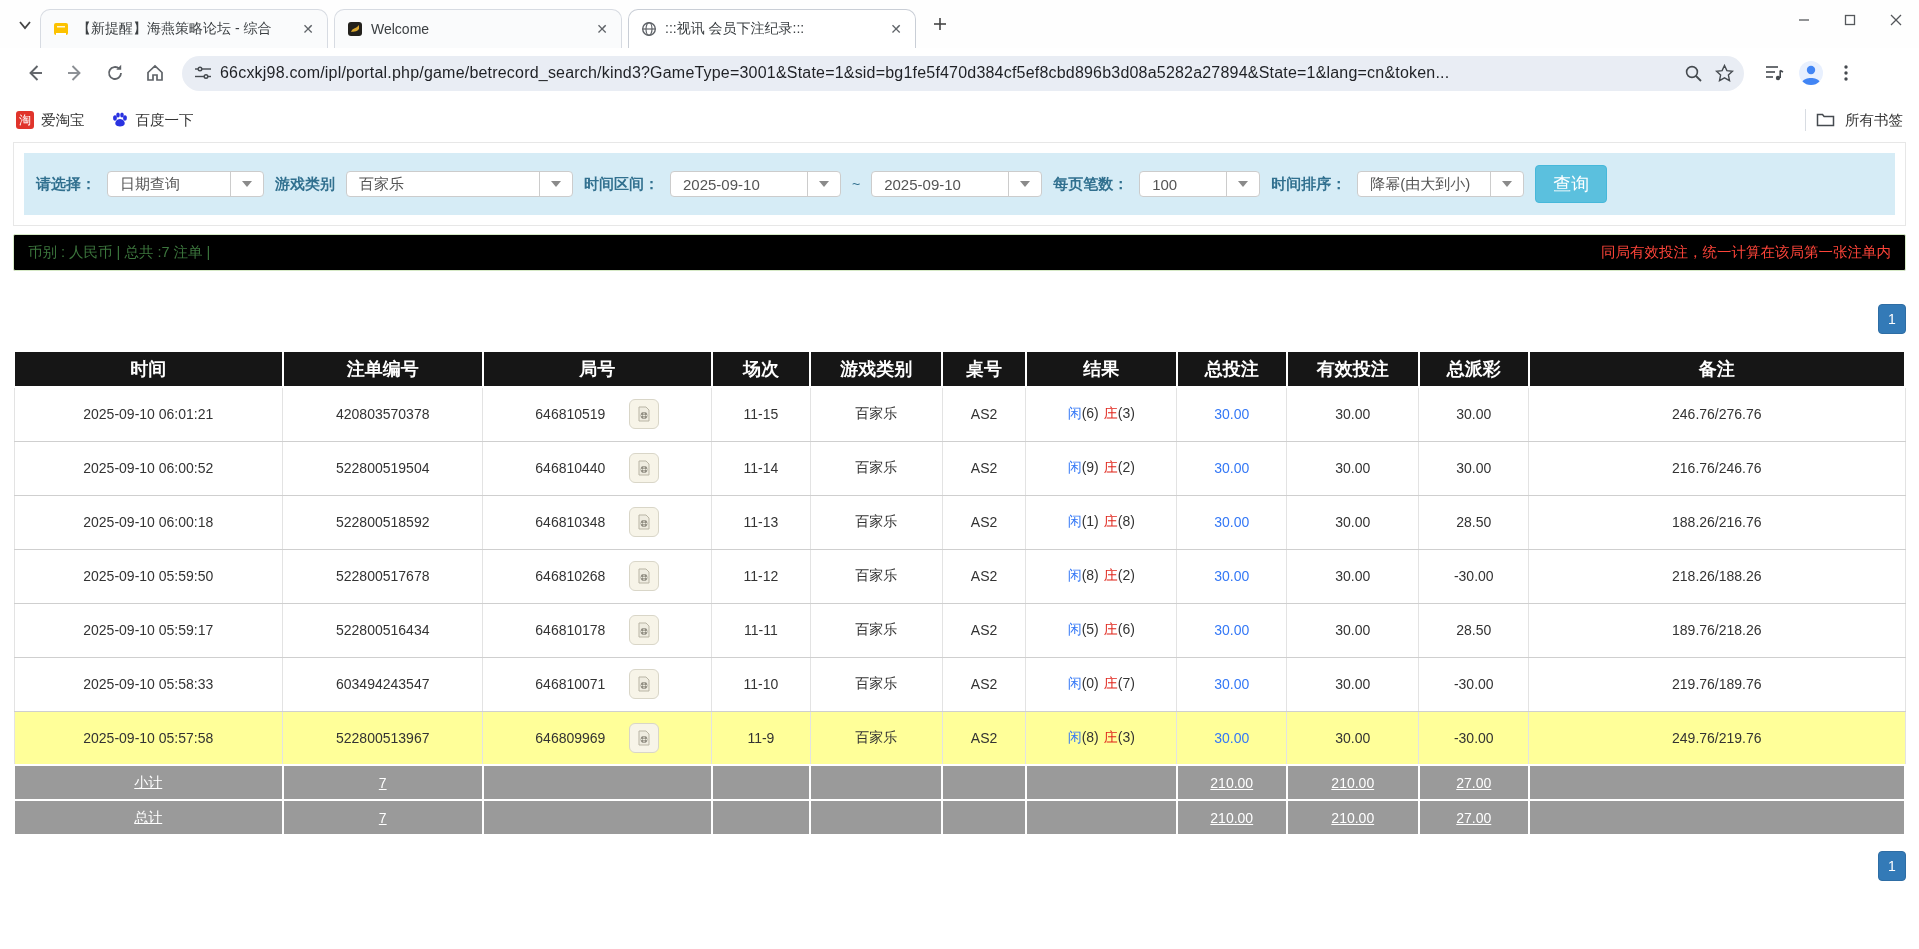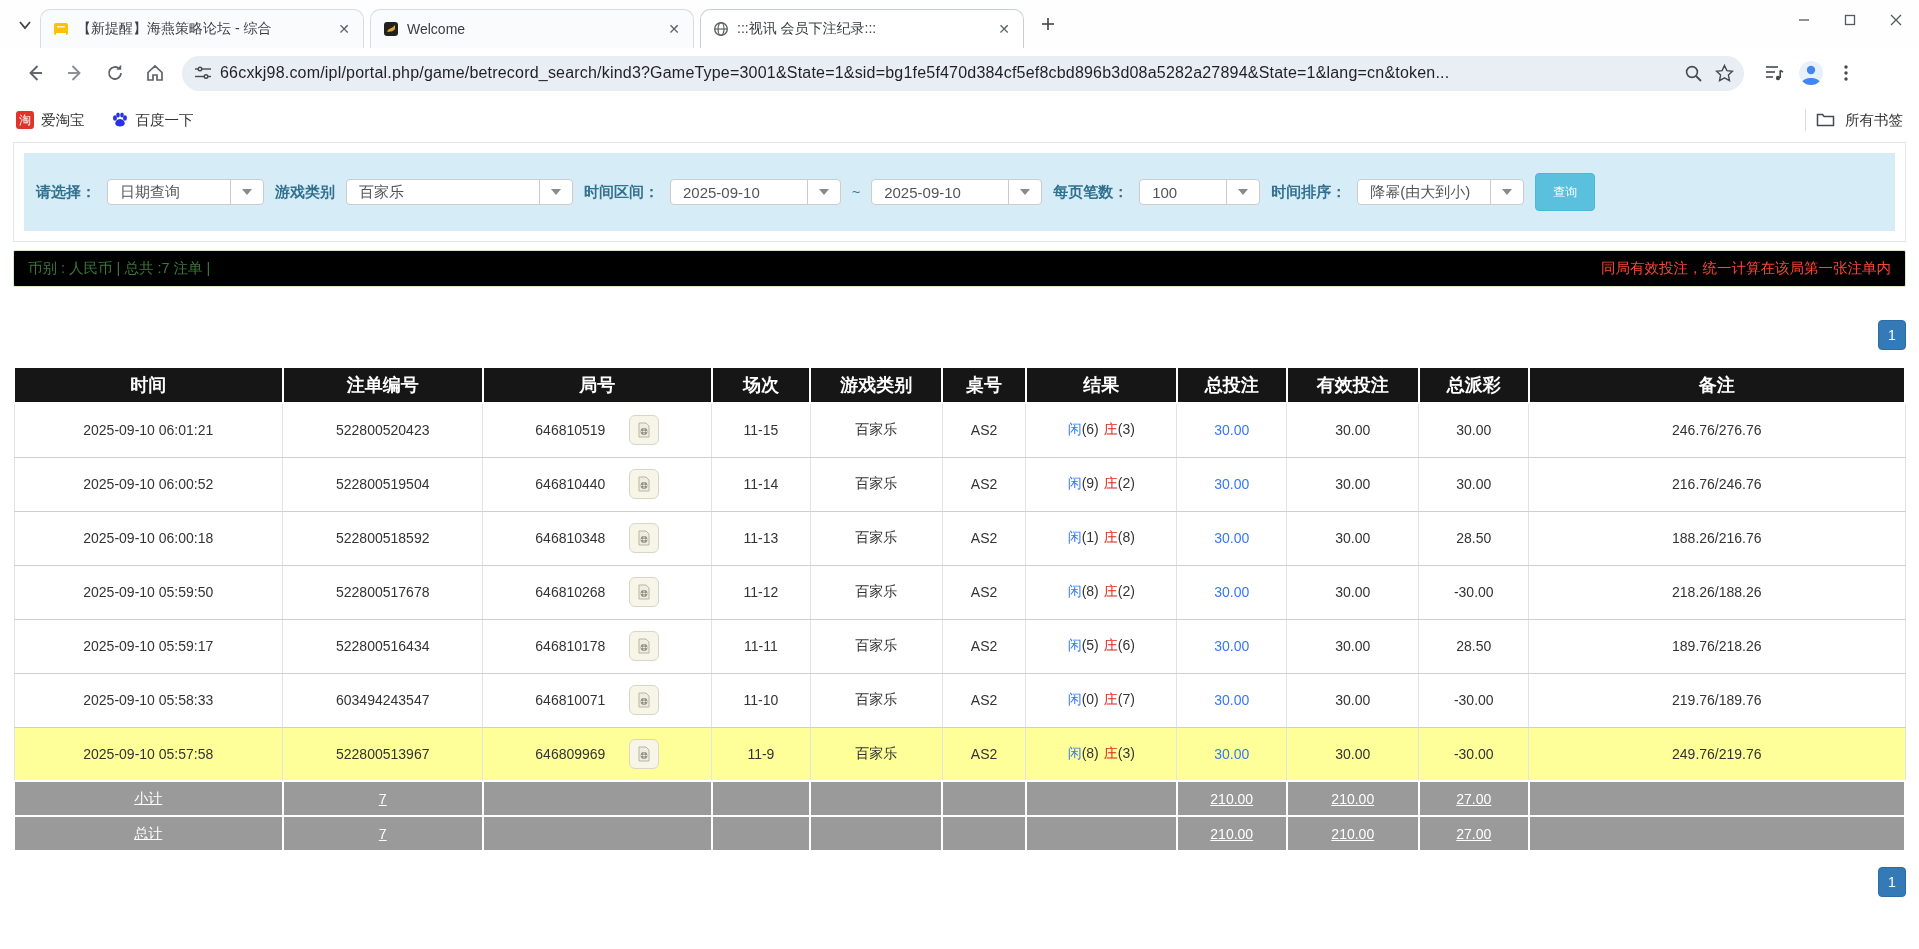--- a/index.html
+++ b/index.html
@@ -2,21 +2,21 @@
 <html><head>
 <meta charset="utf-8">
 <style>
   * { box-sizing: border-box; margin: 0; padding: 0; }
   html,body { width:1919px; height:949px; overflow:hidden; background:#fff;
     font-family:"Liberation Sans","DejaVu Sans",sans-serif; }
 
   
   .tabstrip { height:48px; background:#fefefe; display:flex; align-items:flex-end; position:relative; padding-left:10px; }
   .tab-search { width:30px; height:30px; margin-bottom:8px; border-radius:50%; display:flex; align-items:center; justify-content:center; }
-  .tab { width:324px; height:39px; display:flex; align-items:center; gap:8px; padding:0 10px 0 12px;
+  .tab { width:288px; height:39px; display:flex; align-items:center; gap:8px; padding:0 10px 0 12px;
          border:1px solid #d7dbe2; border-bottom:none; border-radius:10px 10px 0 0; background:#fafbfc; margin-right:6px; }
   .tab.active { background:#fff; border-color:#c9ced6; }
   .tab .title { flex:1; font-size:14px; color:#3c4043; white-space:nowrap; overflow:hidden; }
   .tab .close { width:18px; height:18px; display:flex; align-items:center; justify-content:center; color:#5f6368; font-size:14px; border-radius:50%; }
   .favicon { width:16px; height:16px; flex:0 0 16px; display:flex; align-items:center; justify-content:center; }
   .newtab-btn { width:28px; height:28px; margin:0 0 10px 4px; display:flex; align-items:center; justify-content:center; color:#444; font-size:20px; }
   .winctl { position:absolute; right:0; top:0; height:40px; display:flex; }
   .winctl span { width:46px; display:flex; align-items:center; justify-content:center; color:#55585c; }
 
   .toolbar { height:50px; display:flex; align-items:center; padding:0 18px; gap:6px; background:#fff; }
@@ -29,29 +29,29 @@
   .bm { display:flex; align-items:center; gap:7px; font-size:14.5px; color:#333; }
   .bm-right { margin-left:auto; display:flex; align-items:center; gap:10px; font-size:14.5px; color:#333; }
   .bm-divider { width:1px; height:22px; background:#d8dce2; }
   .tb-ic { width:18px; height:18px; background:#e0342b; border-radius:3px; color:#fff; font-size:12px; display:flex; align-items:center; justify-content:center; }
 
   
   .page { padding:0 13px; }
   .page-title { font-size:27px; font-weight:400; color:#333; margin:16px 0 11px 1px; }
 
   .filter-wrap { border:1px solid #e7e7e7; padding:10px; background:#fff; }
-  .filter-bar { background:#d6ecf6; display:flex; align-items:center; gap:11px; padding:20px 12px; }
+  .filter-bar { background:#d6ecf6; display:flex; align-items:center; gap:11px; padding:12px 12px; }
   .flabel { font-weight:bold; color:#31708f; font-size:15px; white-space:nowrap; }
   .tilde { color:#31708f; font-size:14px; }
   .select { display:inline-flex; background:#fff; border:1px solid #ccc; border-radius:4px; height:26px; overflow:hidden; }
   .select .val { display:flex; align-items:center; padding:0 12px; font-size:15px; color:#555; }
   .select .arr { width:33px; border-left:1px solid #ccc; display:flex; align-items:center; justify-content:center; }
   .caret { width:0; height:0; border-left:5px solid transparent; border-right:5px solid transparent; border-top:6px solid #8a8a8a; }
   .w1 .val{ width:122px; } .w2 .val{ width:192px; } .wd .val{ width:136px; } .wp .val{ width:86px; } .ws .val{ width:132px; }
-  .btn-query { background:#5bc0de; border:1px solid #46b8da; color:#fff; font-size:12px; height:38px; padding:0 17px; border-radius:4px; }
+  .btn-query { background:#5bc0de; border:1px solid #46b8da; color:#fff; font-size:18px; height:38px; padding:0 17px; border-radius:4px; }
 
   .summary { margin-top:8px; background:#000000; border:1px solid #d6e9c6; height:37px; display:flex; align-items:center; justify-content:space-between; padding:0 14px; font-size:14.5px; border-radius:2px; }
   .summary .s-left { color:#3c763d; }
   .summary .s-right { color:#fd4439; }
 
   .pager-row { display:flex; justify-content:flex-end; }
   .pager-top { margin:33px 0 16px; }
   .pager-bottom { margin-top:15px; }
   .page-btn { background:#337ab7; border:1px solid #2e6da4; color:#fff; min-width:28px; height:30px; display:flex; align-items:center; justify-content:center; font-size:14px; border-radius:4px; }
 
@@ -318,21 +318,21 @@
         <th>结果</th>
         <th>总投注</th>
         <th>有效投注</th>
         <th>总派彩</th>
         <th>备注</th>
       </tr>
     </thead>
     <tbody>
       <tr>
         <td>2025-09-10 06:01:21</td>
-        <td>522800520423</td>
+        <td>420803570378</td>
         <td><span class="round-wrap">
               <span>646810519</span>
               <span class="film-btn">
                 <svg width="16" height="16" viewBox="0 0 16 16">
                   <path d="M3 1 h7 l3 3 v11 h-10 Z" fill="#efece0" stroke="#b9b5a5"></path>
                   <circle cx="8" cy="9.5" r="3.4" fill="#8f8c80"></circle>
                   <circle cx="8" cy="9.5" r="1" fill="#f7f4e8"></circle>
                   <circle cx="8" cy="7.3" r=".7" fill="#f7f4e8"></circle>
                   <circle cx="8" cy="11.7" r=".7" fill="#f7f4e8"></circle>
                   <circle cx="5.8" cy="9.5" r=".7" fill="#f7f4e8"></circle>

